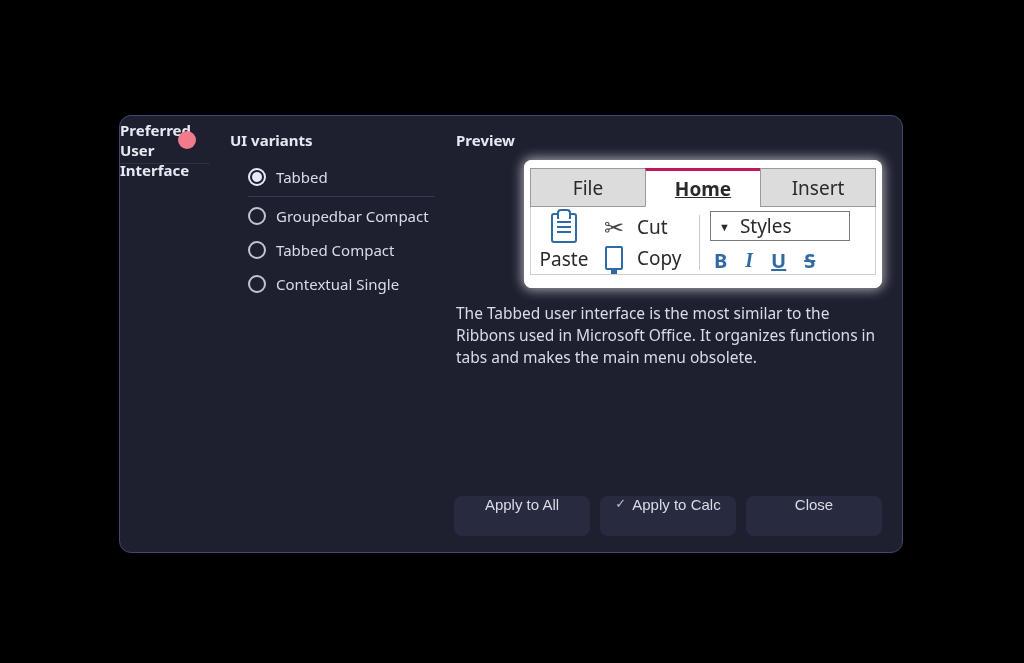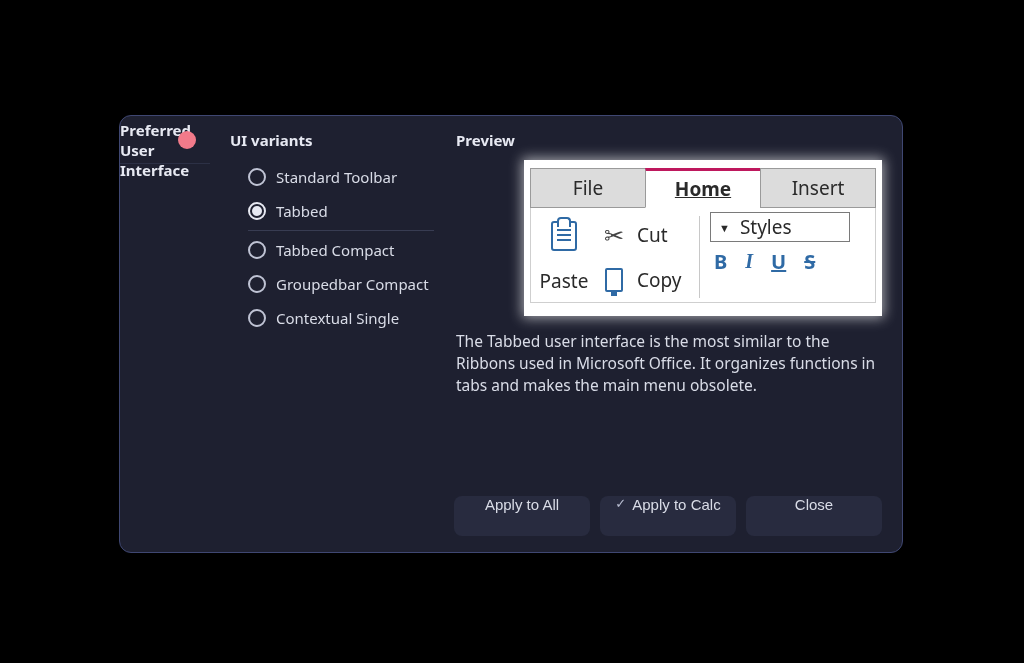--- a/index.html
+++ b/index.html
@@ -103,22 +103,22 @@
   .divider {
     border: none;
     border-top: 1px solid #383c52;
     margin: 2px 0 2px 0;
     width: 186px;
   }
   
   .preview-box {
     margin: 6px 0 14px 68px;
     width: 358px;
-    height: 156px;
-    border-radius: 0;
+    height: 128px;
+    border-radius: 8px;
     background: #fff;
     box-shadow: 0 0 12px 2px rgba(255,255,255,0.6), inset 0 0 0 1px #fff;
     padding: 6px 6px 13px 6px;
     display: flex;
     flex-direction: column;
     overflow: hidden;
   }
   .pv-tabs {
     display: flex;
     height: 40px;
@@ -222,44 +222,38 @@
     <div class="titlebar-title">Select Your Preferred User Interface</div>
     <div class="window-close"></div>
   </div>
 
   <div class="body">
     <div class="columns">
 
       <div class="left">
         <div class="section-title">UI variants</div>
         <div class="variants">
-          <div class="radio-row">
-            <span class="radio-outer">
-                <span class="radio-inner"></span>
-              </span>
-            <span class="radio-label">Standard Toolbar</span>
-          </div>
           <div class="radio-row selected">
             <span class="radio-outer">
                 <span class="radio-inner"></span>
               </span>
             <span class="radio-label">Tabbed</span>
           </div>
           <hr class="divider">
           <div class="radio-row">
             <span class="radio-outer">
                 <span class="radio-inner"></span>
               </span>
-            <span class="radio-label">Tabbed Compact</span>
+            <span class="radio-label">Groupedbar Compact</span>
           </div>
           <div class="radio-row">
             <span class="radio-outer">
                 <span class="radio-inner"></span>
               </span>
-            <span class="radio-label">Groupedbar Compact</span>
+            <span class="radio-label">Tabbed Compact</span>
           </div>
           <div class="radio-row">
             <span class="radio-outer">
                 <span class="radio-inner"></span>
               </span>
             <span class="radio-label">Contextual Single</span>
           </div>
         </div>
       </div>
 

